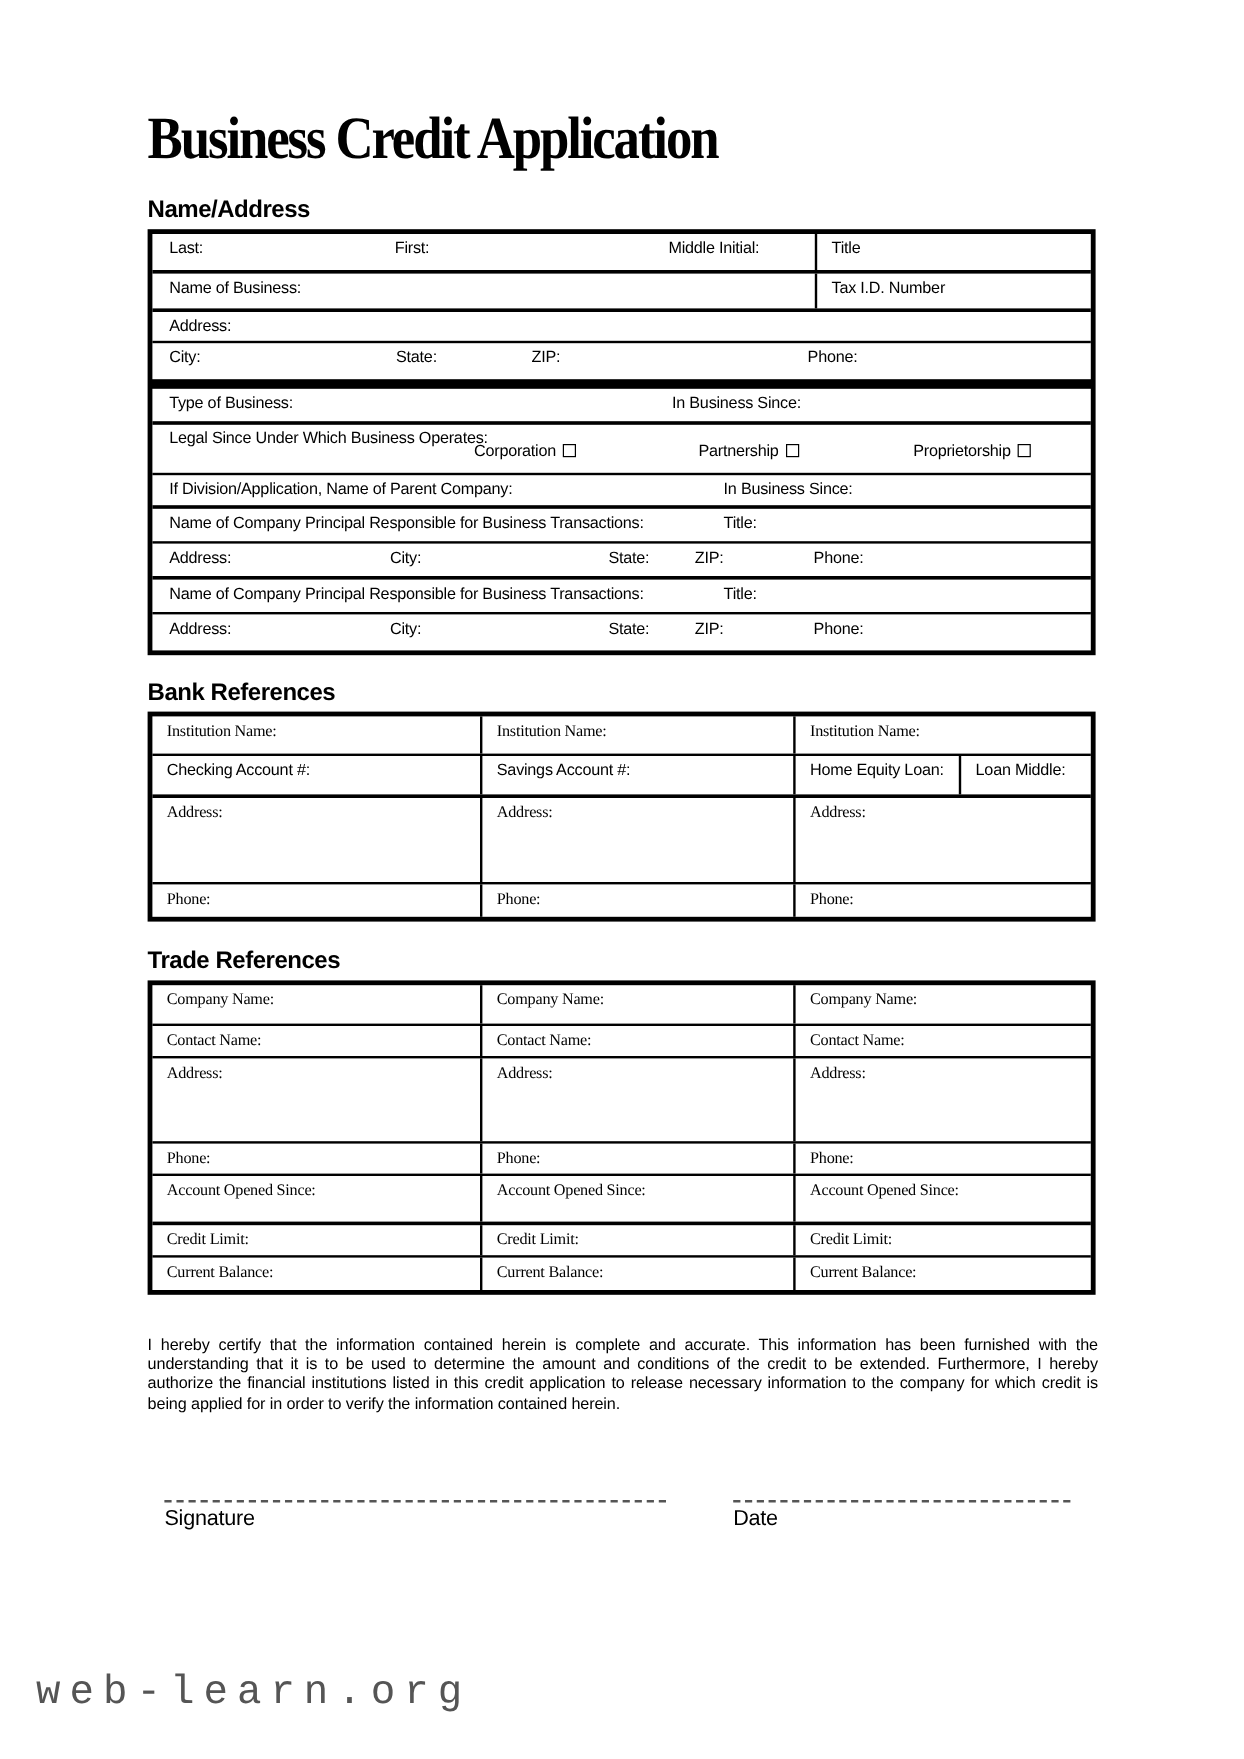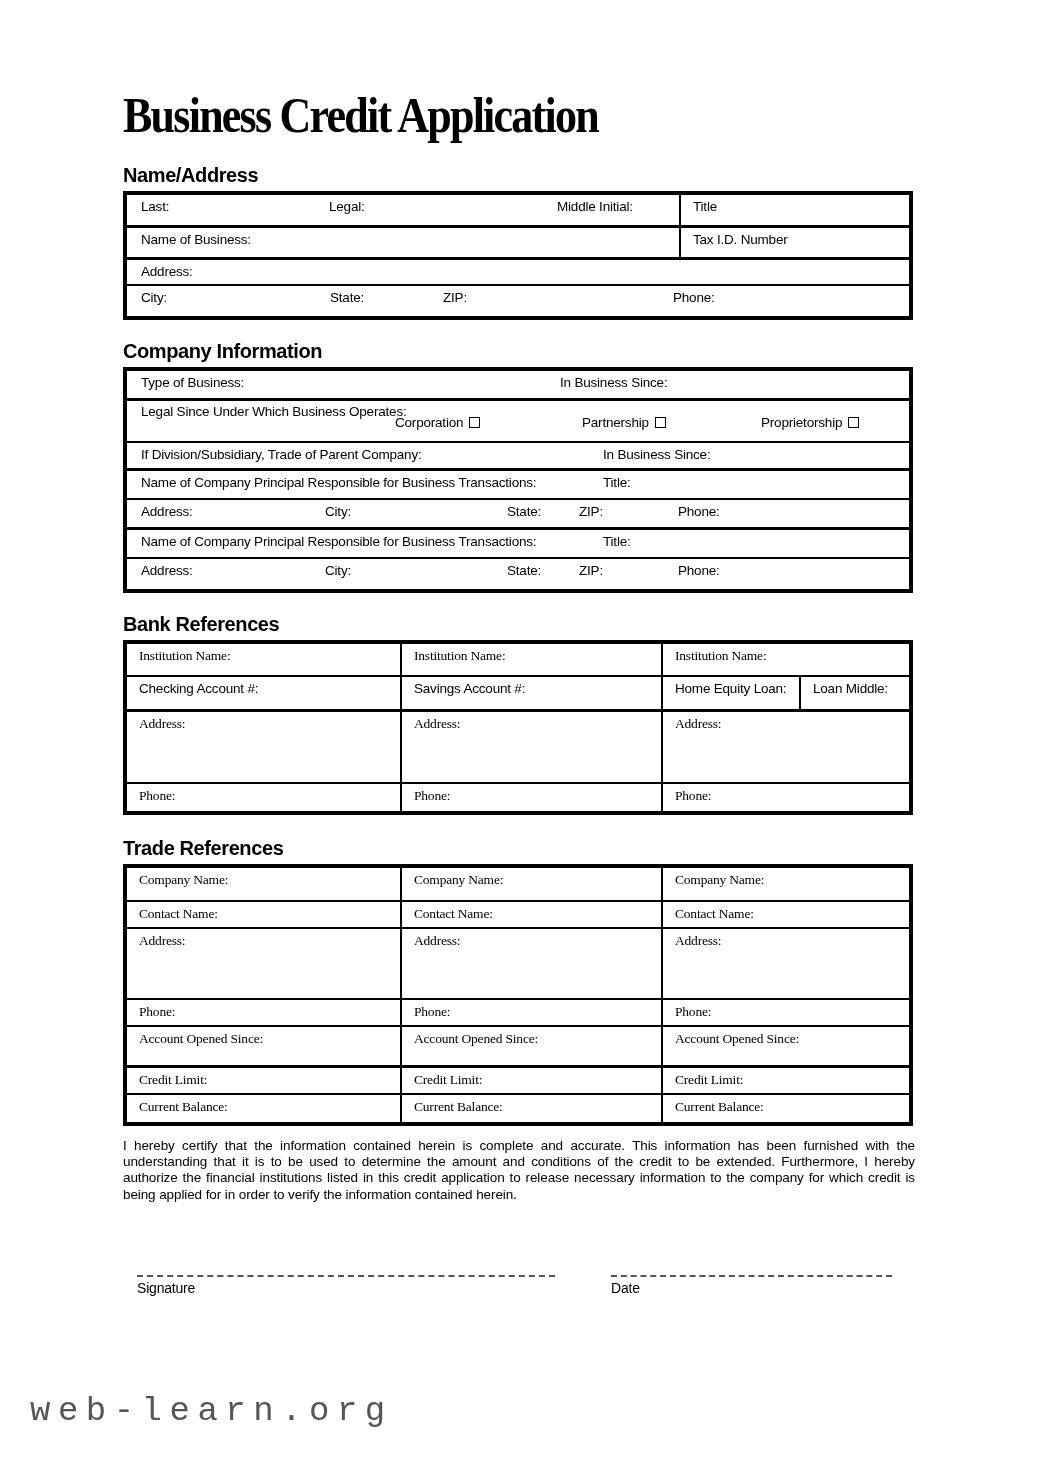--- a/index.html
+++ b/index.html
@@ -34,80 +34,79 @@
   .grid4 { display:grid; grid-template-columns:273px 261px 138px 1fr; }
   .c { position:relative; }
   .c + .c { border-left:2px solid #000; }
   .cbx {
     display:inline-block; width:11px; height:11px;
     border:1.8px solid #000; vertical-align:-1px; margin-left:6px;
     background:#fff;
   }
   .cbx-item { position:absolute; top:14px; font-size:13.5px; letter-spacing:-0.2px; white-space:nowrap; }
   .cert {
-    margin-top:12px; width:792px; font-size:13.5px; letter-spacing:-0.1px;
+    margin-top:34px; width:792px; font-size:13.5px; letter-spacing:-0.1px;
     line-height:16.2px; text-align:justify; text-align-last:left;
   }
   .sig-wrap { margin-top:72px; display:flex; align-items:flex-start; }
   .sig-line { border-top:2px dashed #555; height:0; }
-  .sig-label { font-size:14px; margin-top:3px; letter-spacing:-0.2px; }
+  .sig-label { font-size:18px; margin-top:3px; letter-spacing:-0.2px; }
   .sig-col-1 { width:418px; margin-left:14px; }
   .sig-col-2 { width:281px; margin-left:56px; }
   .site-footer {
     position:absolute; left:30px; top:1392px;
     font-family:"Liberation Mono", monospace;
     font-size:34px; letter-spacing:7.5px; color:#555555; white-space:nowrap;
   }
 </style>
 </head>
 <body>
 
 <div class="content">
 
   <h1 class="doc-title">Business Credit Application</h1>
 
   <div class="sec-head" style="">Name/Address</div>
   <div class="tbl">
     <div class="row bb3" style="height:33px">
       <span class="lbl" style="left:14px">Last:</span>
-      <span class="lbl" style="left:202px">Legal:</span>
+      <span class="lbl" style="left:202px">First:</span>
       <span class="lbl" style="left:430px">Middle Initial:</span>
       <span class="vline" style="left:552px"></span>
       <span class="lbl" style="left:566px">Title</span>
     </div>
     <div class="row bb3" style="height:32px">
       <span class="lbl" style="left:14px">Name of Business:</span>
       <span class="vline" style="left:552px"></span>
       <span class="lbl" style="left:566px">Tax I.D. Number</span>
     </div>
     <div class="row bb2" style="height:26px">
       <span class="lbl" style="left:14px">Address:</span>
     </div>
     <div class="row" style="height:30px">
       <span class="lbl" style="left:14px">City:</span>
       <span class="lbl" style="left:203px">State:</span>
       <span class="lbl" style="left:316px">ZIP:</span>
       <span class="lbl" style="left:546px">Phone:</span>
     </div>
   </div>
 
-  <div class="sec-head">Company Information</div>
   <div class="tbl">
     <div class="row bb3" style="height:30px">
       <span class="lbl" style="left:14px">Type of Business:</span>
       <span class="lbl" style="left:433px">In Business Since:</span>
     </div>
     <div class="row bb2" style="height:42px">
       <span class="lbl" style="left:14px; top:3px">Legal Since Under Which Business Operates:</span>
       <span class="cbx-item" style="left:268px"><span>Corporation</span><span class="cbx"></span></span>
       <span class="cbx-item" style="left:455px"><span>Partnership</span><span class="cbx"></span></span>
       <span class="cbx-item" style="left:634px"><span>Proprietorship</span><span class="cbx"></span></span>
     </div>
     <div class="row bb3" style="height:28px">
-      <span class="lbl" style="left:14px">If Division/Subsidiary, Trade of Parent Company:</span>
+      <span class="lbl" style="left:14px">If Division/Application, Name of Parent Company:</span>
       <span class="lbl" style="left:476px">In Business Since:</span>
     </div>
     <div class="row bb2" style="height:29px">
       <span class="lbl" style="left:14px">Name of Company Principal Responsible for Business Transactions:</span>
       <span class="lbl" style="left:476px">Title:</span>
     </div>
     <div class="row bb3" style="height:30px">
       <span class="lbl" style="left:14px">Address:</span>
       <span class="lbl" style="left:198px">City:</span>
       <span class="lbl" style="left:380px">State:</span>

